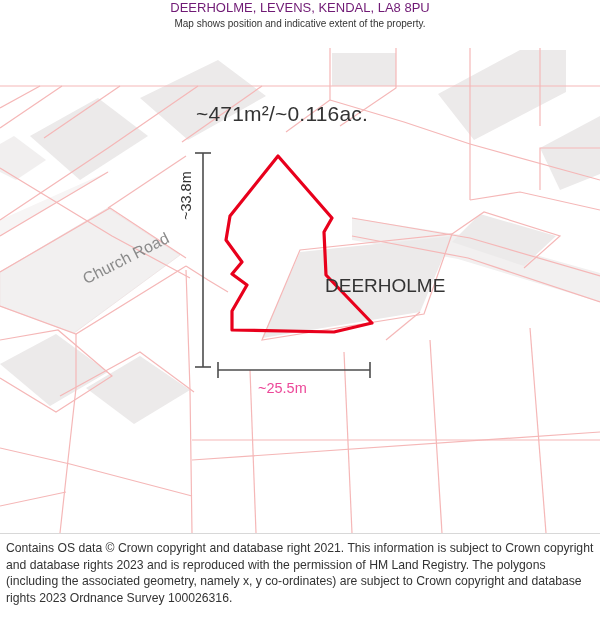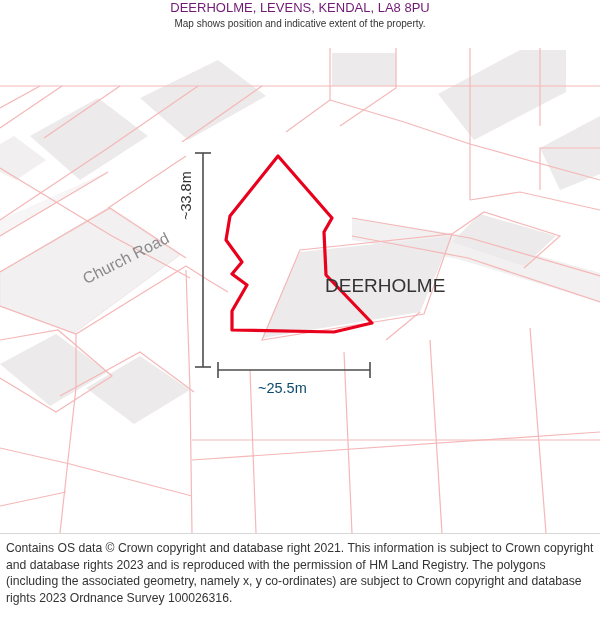--- a/index.html
+++ b/index.html
@@ -90,21 +90,21 @@
     color: #333333;
     white-space: nowrap;
     transform: rotate(-90deg);
     transform-origin: left top;
   }
   .hdim-label {
     position: absolute;
     left: 258px;
     top: 340px;
     font-size: 14.5px;
-    color: #0c4a6e;
+    color: #ec4899;
     white-space: nowrap;
   }
   
   .footer {
     position: absolute;
     left: 0;
     top: 533px;
     width: 600px;
     height: 92px;
     background: #ffffff;
@@ -206,20 +206,21 @@
         <path d="M203,113 L203,327"></path>
         <path d="M195,113 L211,113"></path>
         <path d="M195,327 L211,327"></path>
 
         <path d="M218,330 L370,330"></path>
         <path d="M218,322 L218,338"></path>
         <path d="M370,322 L370,338"></path>
       </g>
     </svg>
 
+    <div class="area-label">~471m²/~0.116ac.</div>
     <div class="prop-label">DEERHOLME</div>
     <div class="road-label">Church Road</div>
     <div class="vdim-label">~33.8m</div>
     <div class="hdim-label">~25.5m</div>
   </div>
 
   <div class="footer">
     <p>Contains OS data © Crown copyright and database right 2021. This information is subject to Crown copyright and database rights 2023 and is reproduced with the permission of HM Land Registry. The polygons (including the associated geometry, namely x, y co-ordinates) are subject to Crown copyright and database rights 2023 Ordnance Survey 100026316.</p>
   </div>
 

